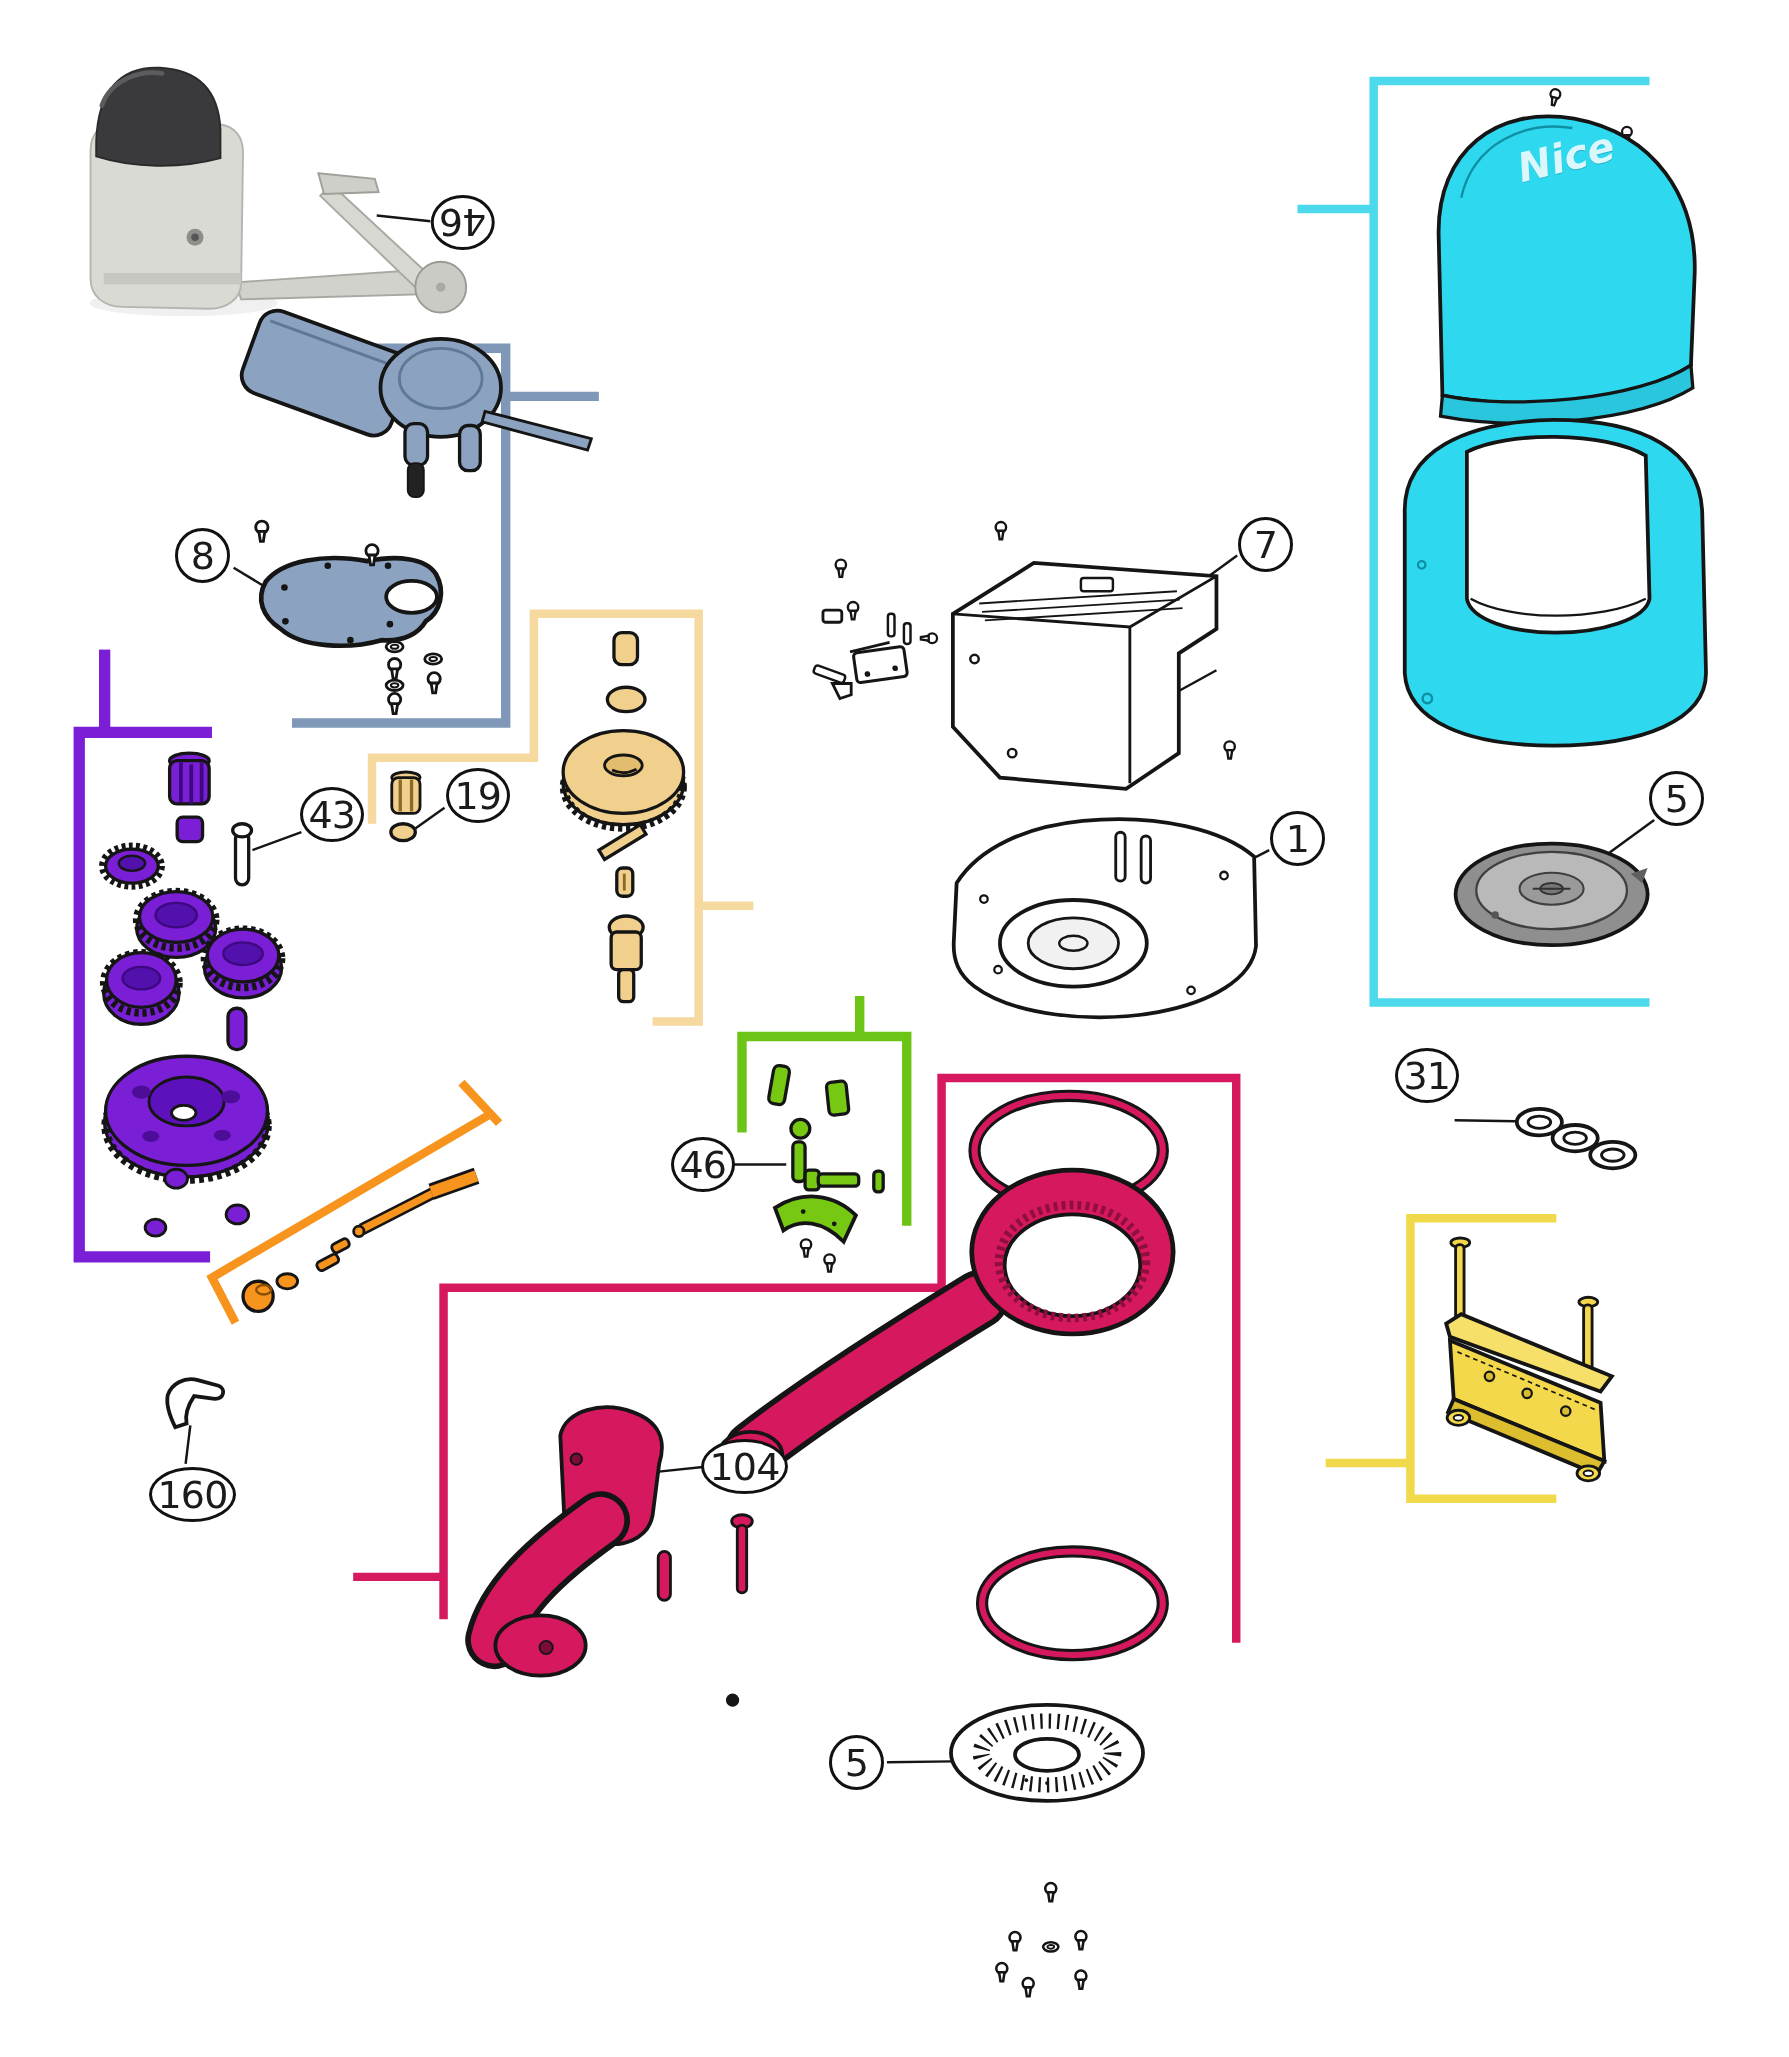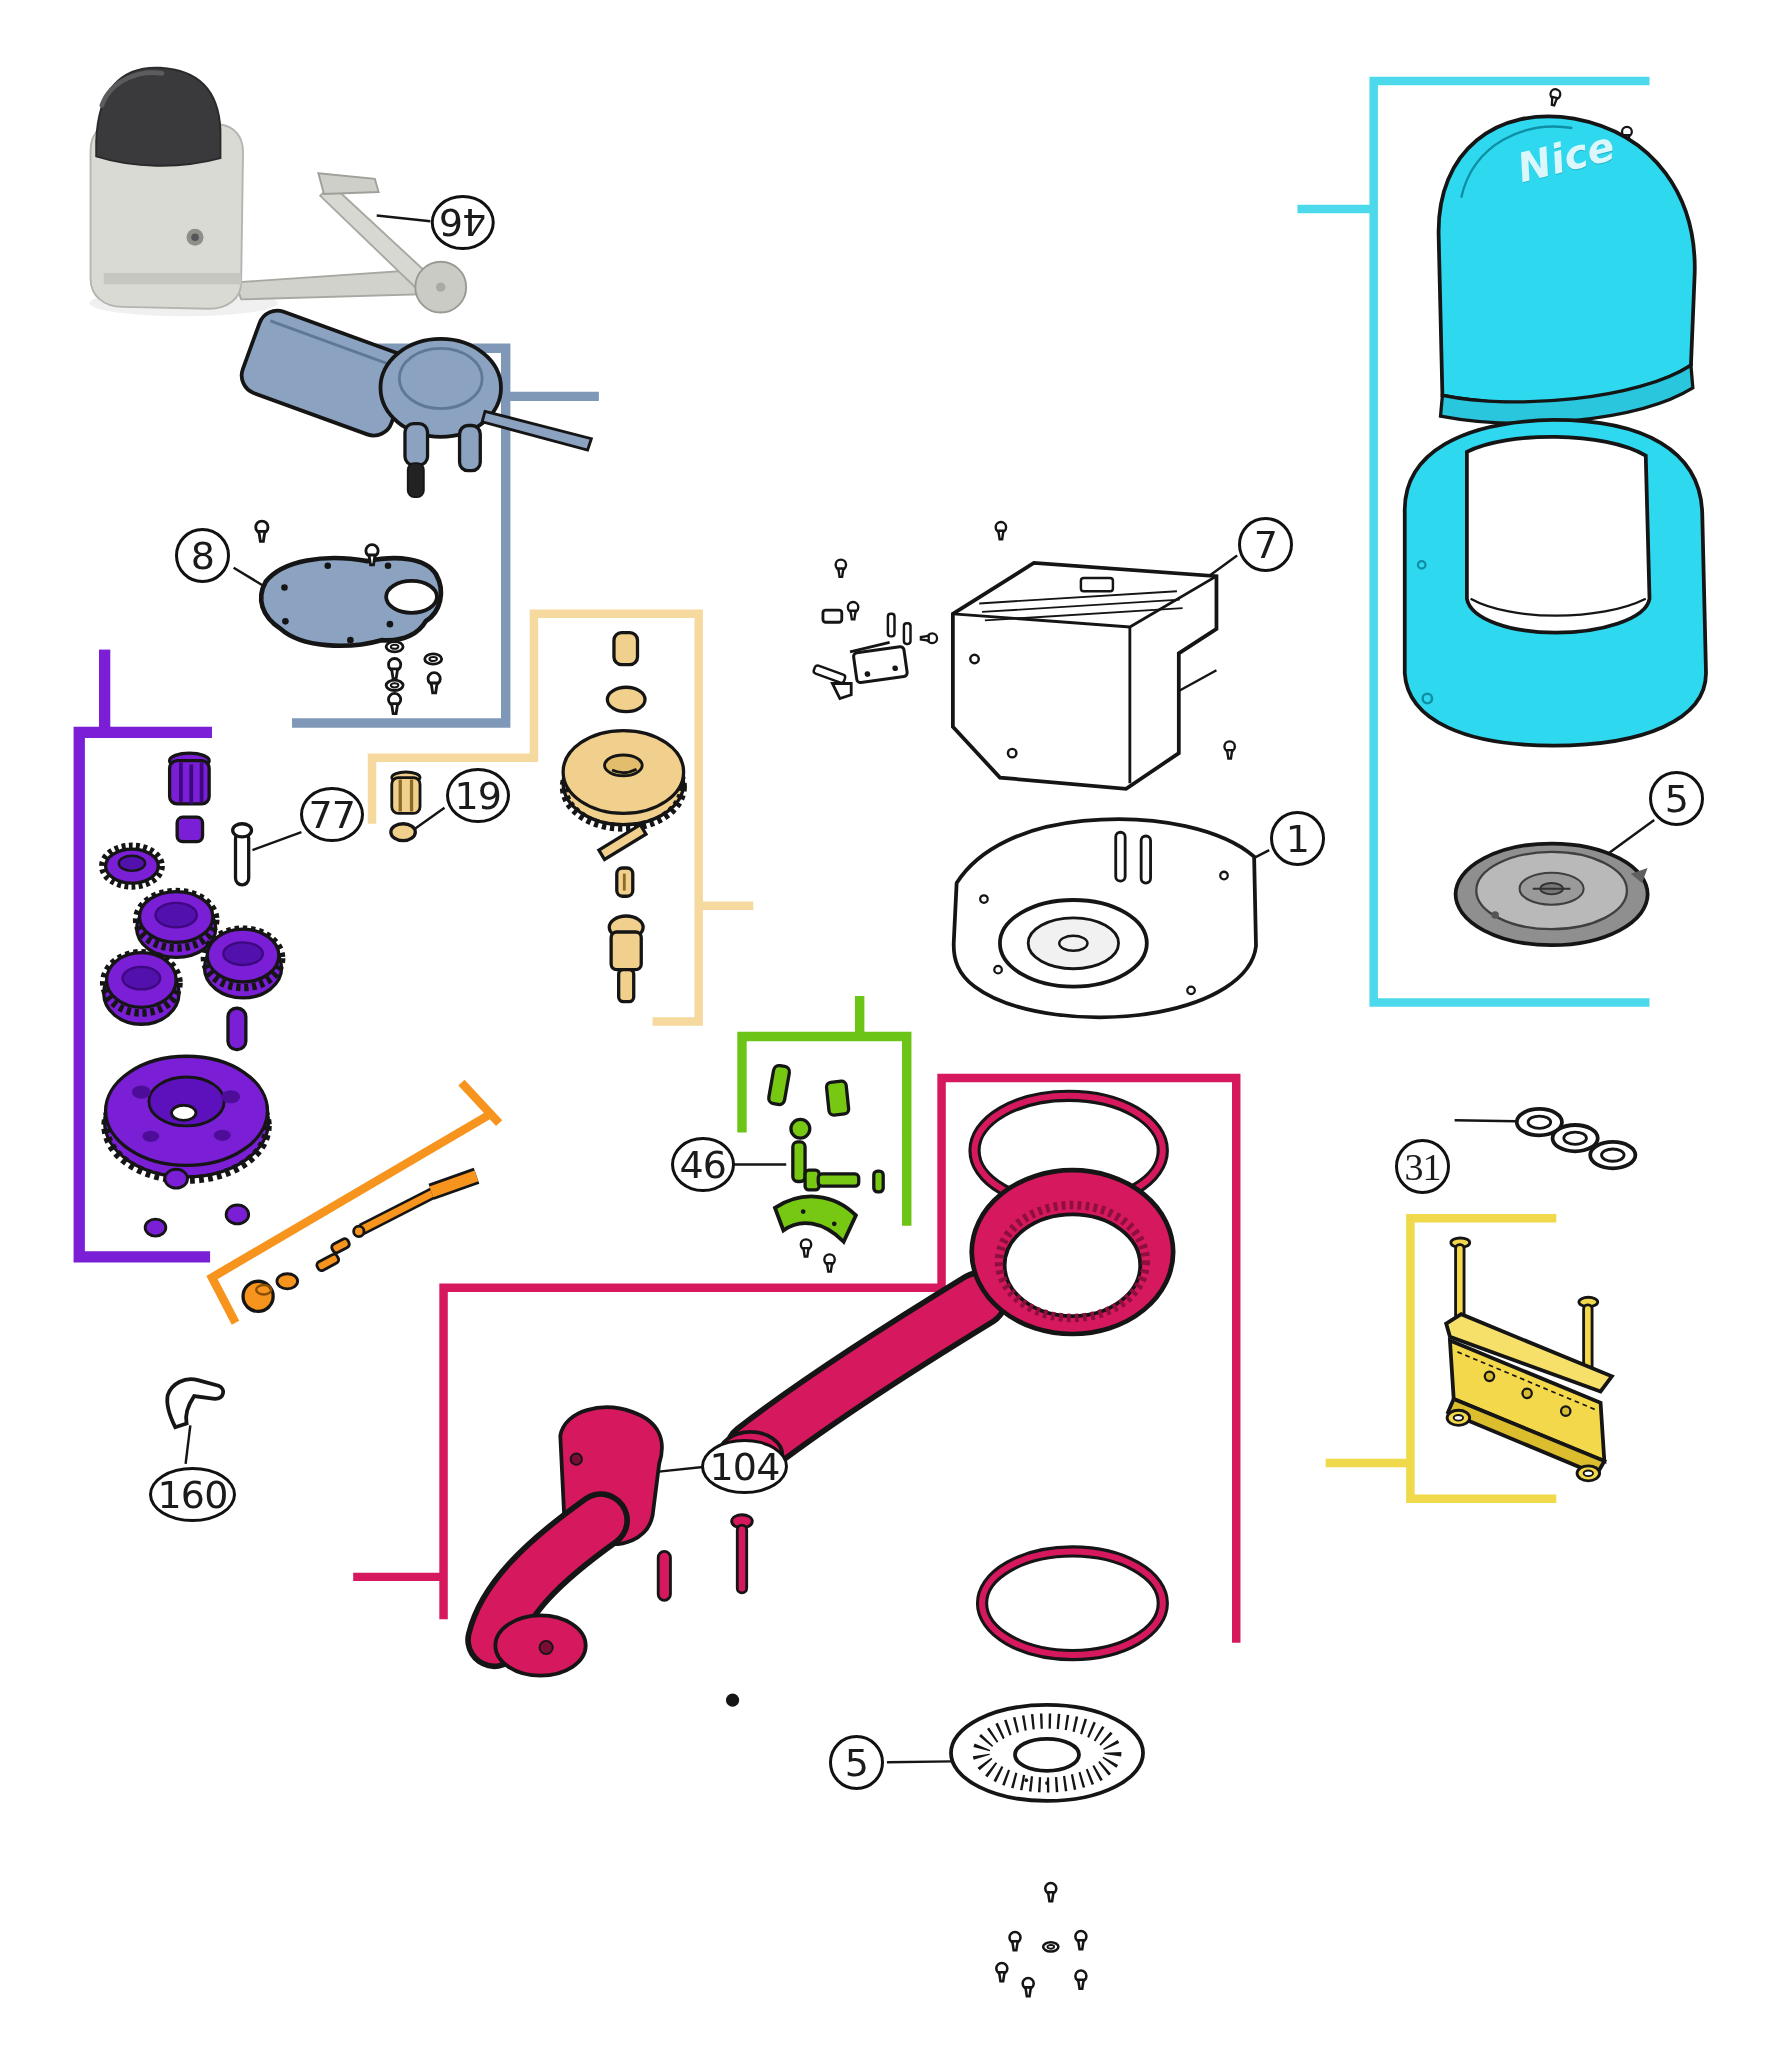--- a/index.html
+++ b/index.html
@@ -389,27 +389,27 @@
     <use href="#wsh" transform="translate(1116,2068) scale(0.9)"></use>
     <use href="#scr" transform="translate(1148,2057) scale(0.9)"></use>
     <use href="#scr" transform="translate(1064,2091) scale(0.9)"></use>
     <use href="#scr" transform="translate(1092,2107) scale(0.9)"></use>
     <use href="#scr" transform="translate(1148,2099) scale(0.9)"></use>
   </g>
 </svg>
 
 <div class="callout rot180" style="left:431px;top:195px;">46</div>
 <div class="callout" style="left:175px;top:528px;">8</div>
-<div class="callout" style="left:300px;top:787px;">77</div>
+<div class="callout" style="left:300px;top:787px;">43</div>
 <div class="callout" style="left:446px;top:768px;">19</div>
 <div class="callout" style="left:1238px;top:517px;">7</div>
 <div class="callout" style="left:1270px;top:811px;">1</div>
 <div class="callout" style="left:1649px;top:771px;">5</div>
 <div class="callout" style="left:671px;top:1137px;">46</div>
-<div class="callout" style="left:1395px;top:1139px;font-family:Liberation Serif, serif;">31</div>
+<div class="callout" style="left:1395px;top:1048px;">31</div>
 <div class="callout" style="left:701px;top:1439px;">104</div>
 <div class="callout" style="left:149px;top:1467px;">160</div>
 <div class="callout" style="left:829px;top:1735px;">5</div>
 
 <div id="nice-logo">Nice</div>
 
 </div>
 
 
 </body></html>

